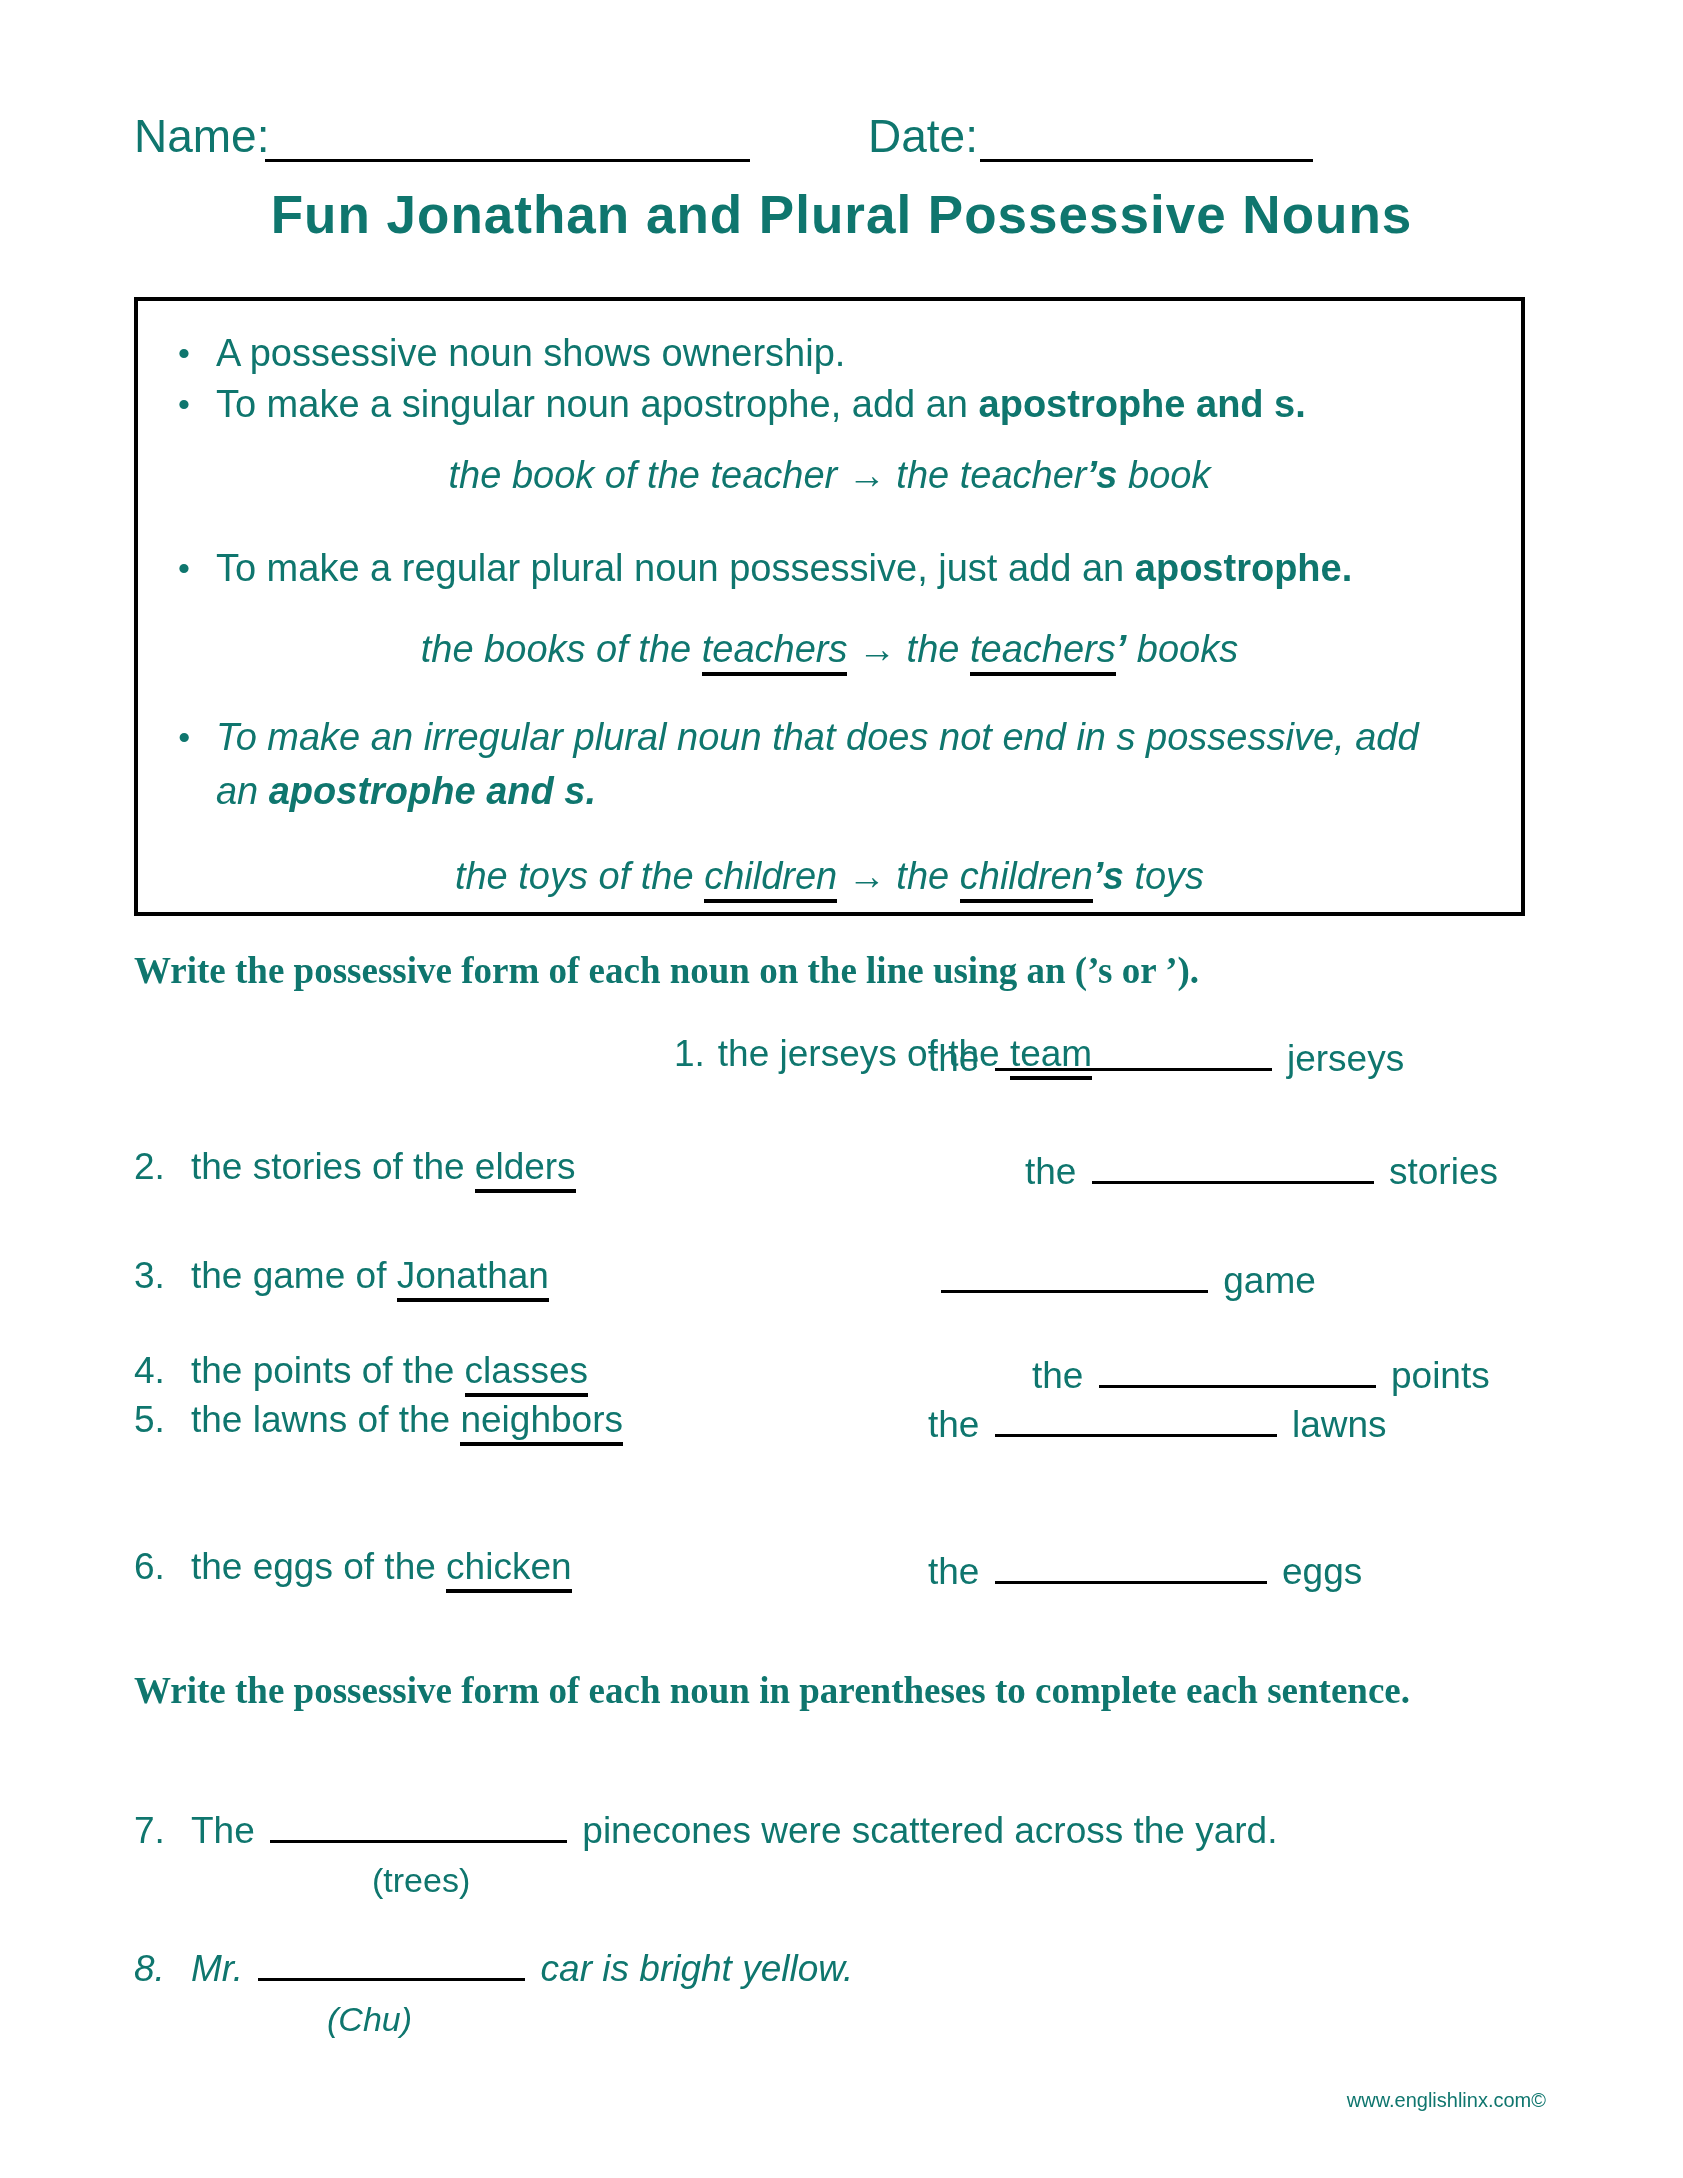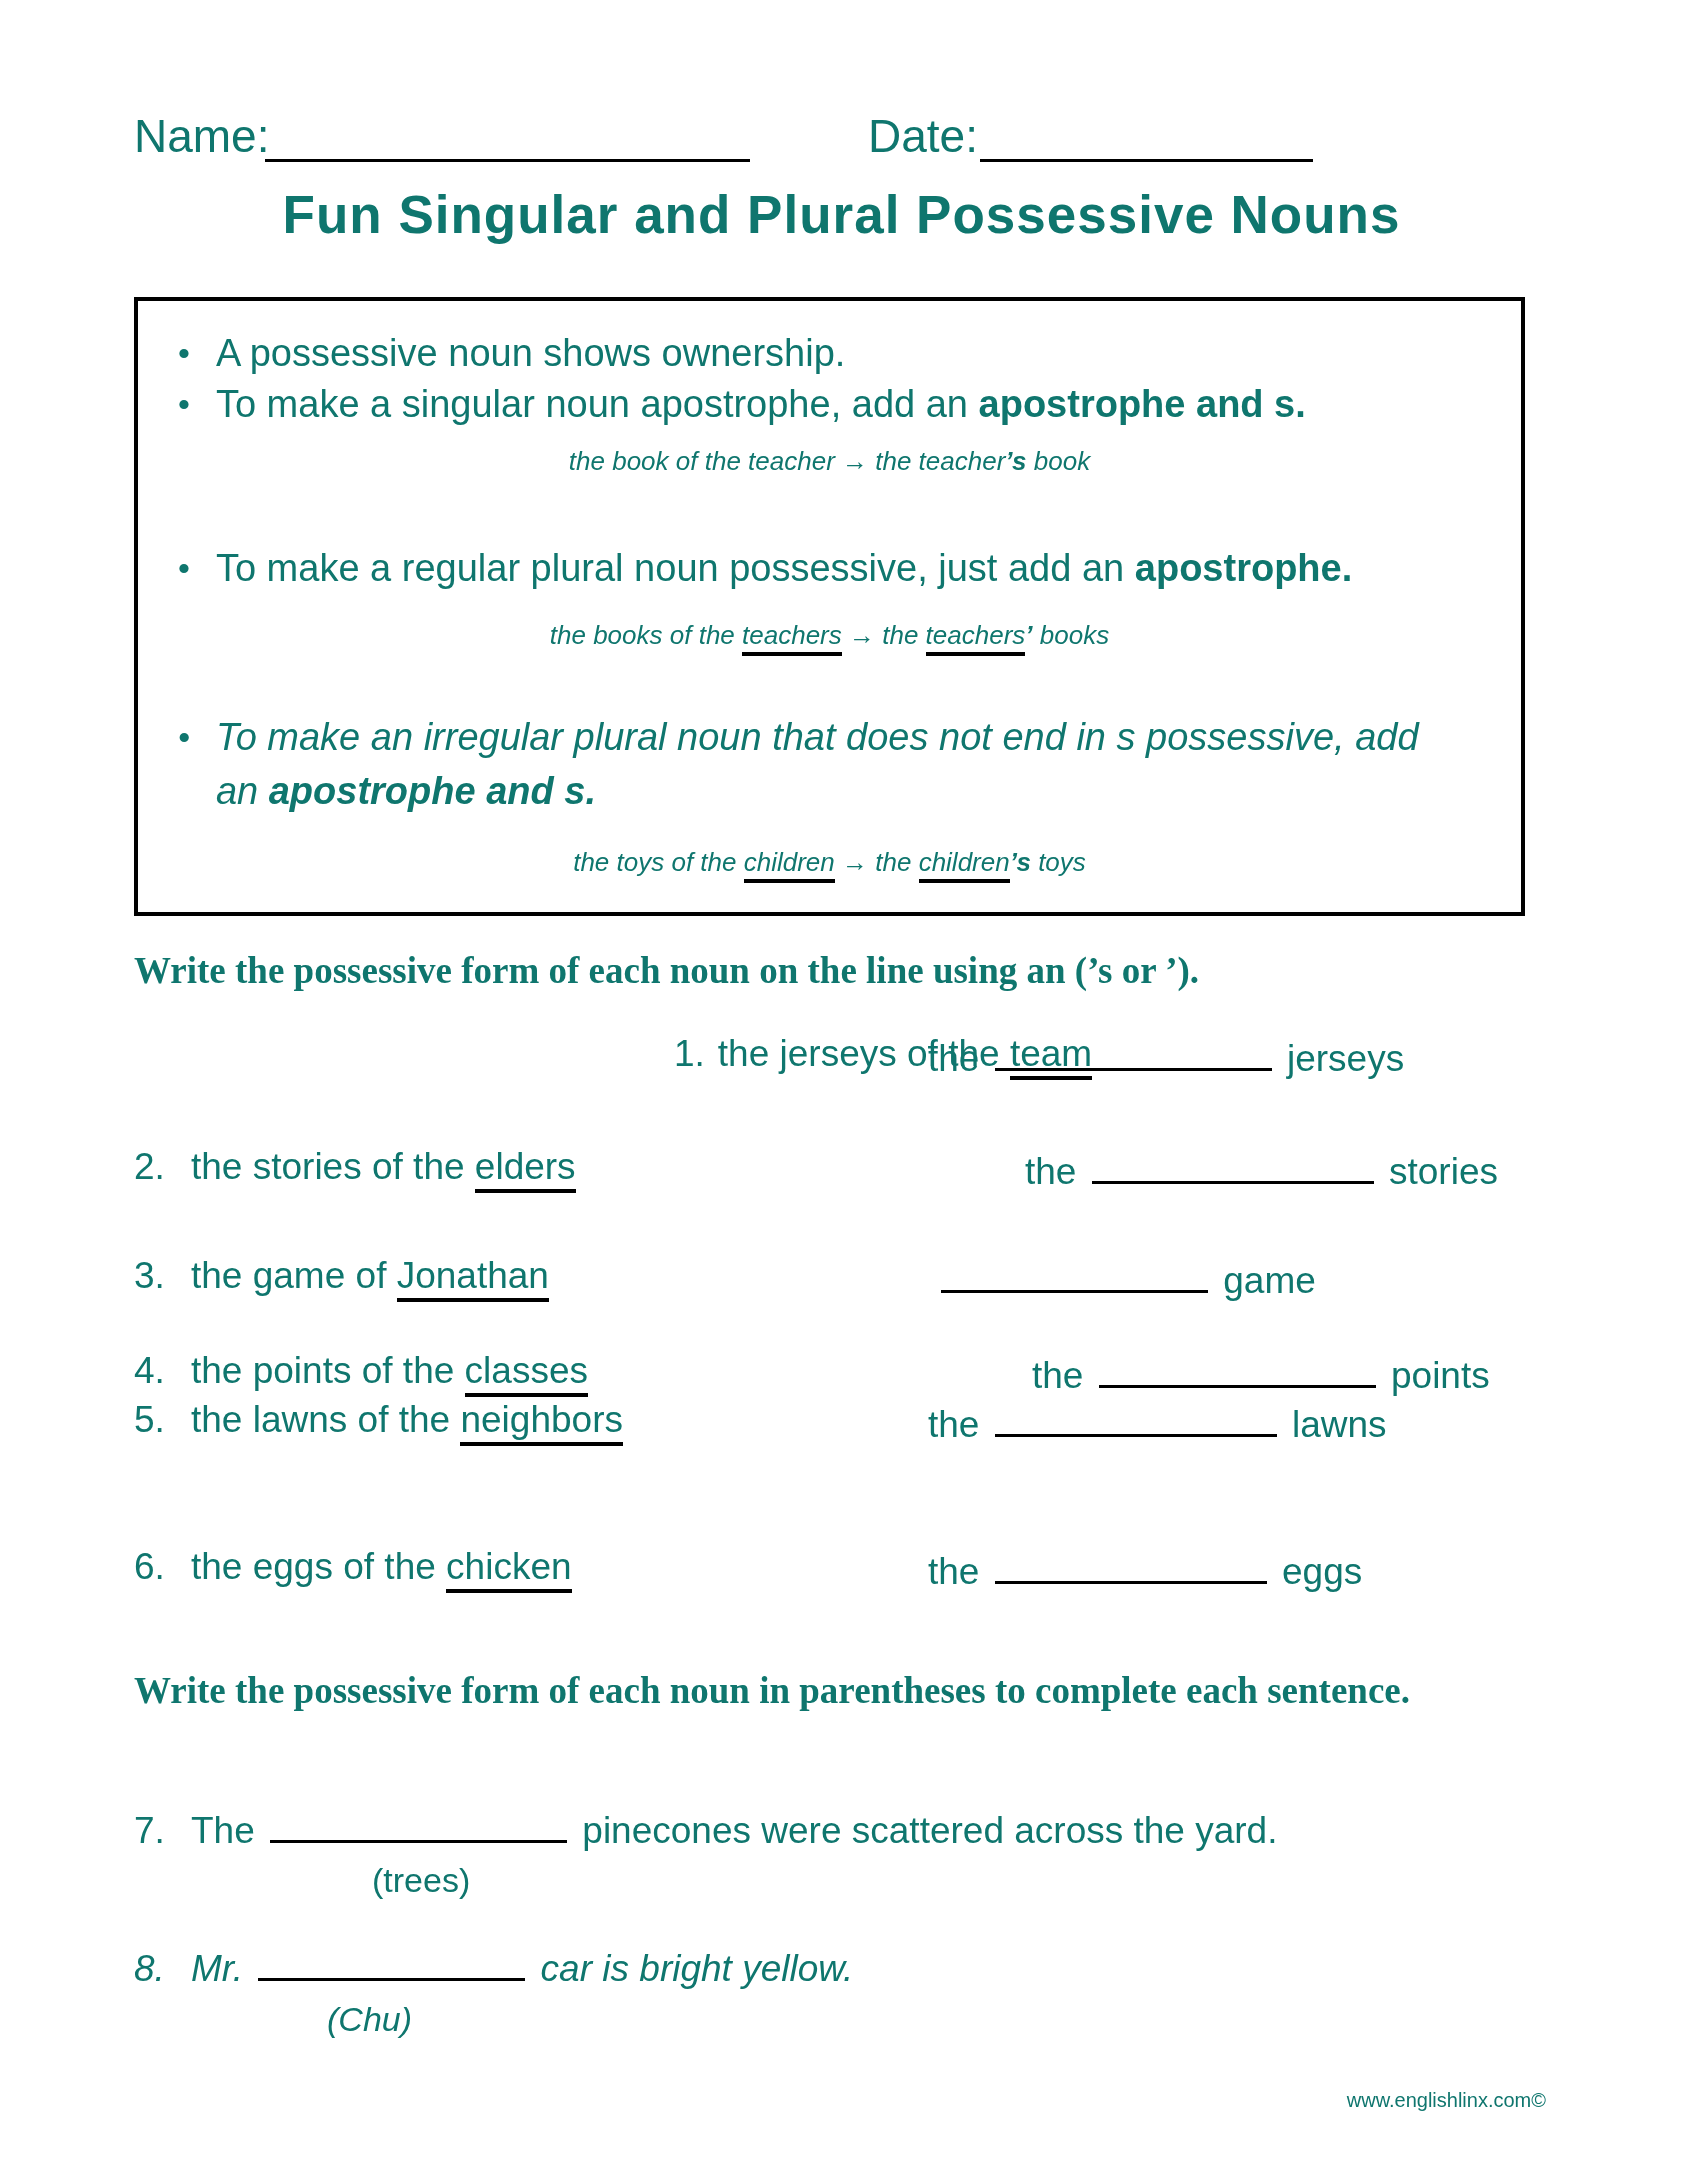--- a/index.html
+++ b/index.html
@@ -21,21 +21,21 @@
 
   
   .rules{left:134px;top:297px;width:1383px;height:611px;border:4px solid #000;}
   .bullet{position:absolute;left:40px;width:1287px;font-size:38px;display:flex;gap:26px;line-height:1.42;}
   .dot{flex:0 0 auto;font-size:34px;padding-top:2px;}
   .bullet.b1{top:26px;}
   .bullet.b2{top:77px;}
   .bullet.b3{top:241px;}
   .bullet.b4{top:410px;font-style:italic;}
   .bullet.b4 .btext{max-width:1218px;}
-  .example{position:absolute;left:0;width:100%;text-align:center;font-size:26px;font-style:italic;}
+  .example{position:absolute;left:0;width:100%;text-align:center;font-size:38px;font-style:italic;margin-top:8px;}
   .example.e1{top:145px;}
   .example.e2{top:319px;}
   .example.e3{top:546px;}
 
   
   .instr{font-size:37px;font-weight:700;line-height:1.5;font-family:Liberation Serif, serif;}
   .instr1{left:134px;top:943px;width:1426px;}
   .instr2{left:134px;top:1663px;width:1426px;}
 
   
@@ -58,21 +58,21 @@
 </head>
 <body>
 
 <div class="page">
 
   <div class="abs hdr-label name-label">Name:</div>
   <div class="abs name-line"></div>
   <div class="abs hdr-label date-label">Date:</div>
   <div class="abs date-line"></div>
 
-  <div class="abs title">Fun Singular and Plural Possessive Nouns</div>
+  <div class="abs title">Fun Jonathan and Plural Possessive Nouns</div>
 
   <div class="abs rules">
     <div class="bullet b1">
       <span class="dot">•</span>
       <span class="btext"><span>A possessive noun shows ownership.</span></span>
     </div>
     <div class="bullet b2">
       <span class="dot">•</span>
       <span class="btext"><span>To make a singular noun apostrophe, add an </span><span class="b">apostrophe and s.</span></span>
     </div>

